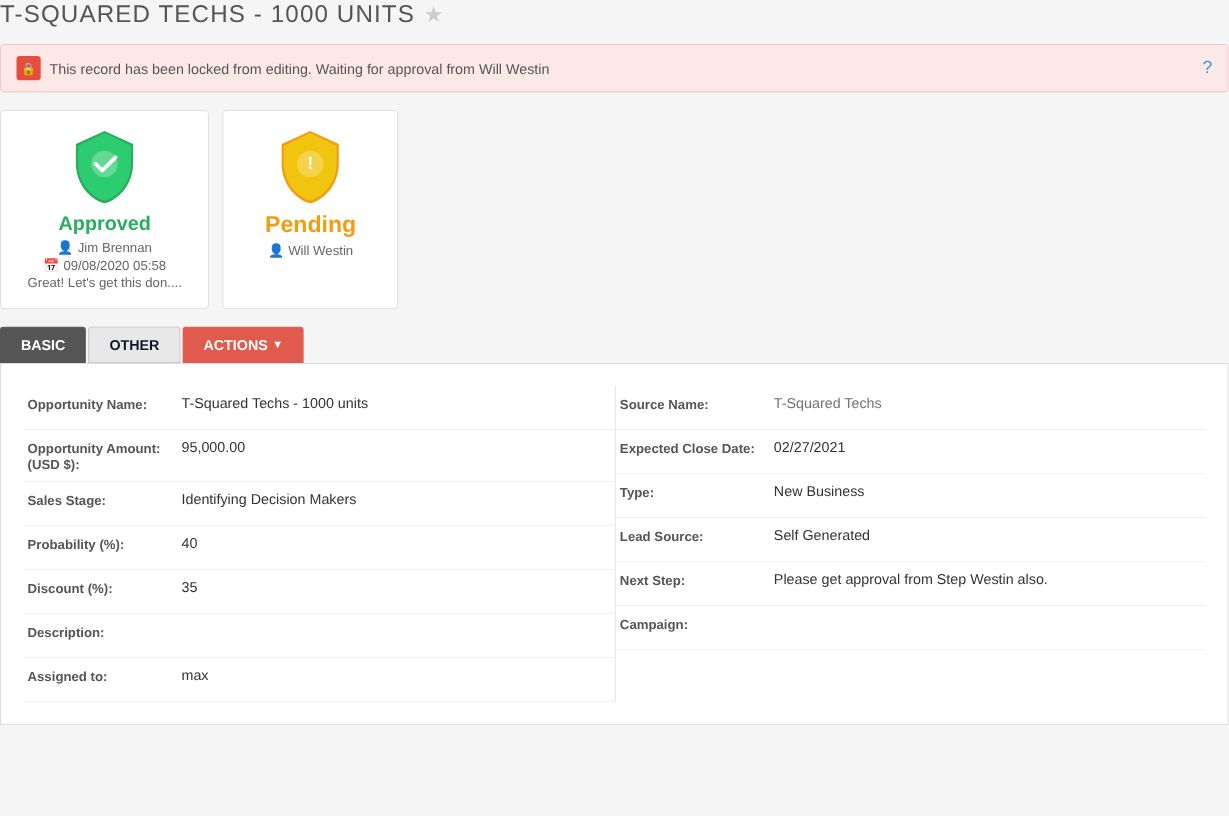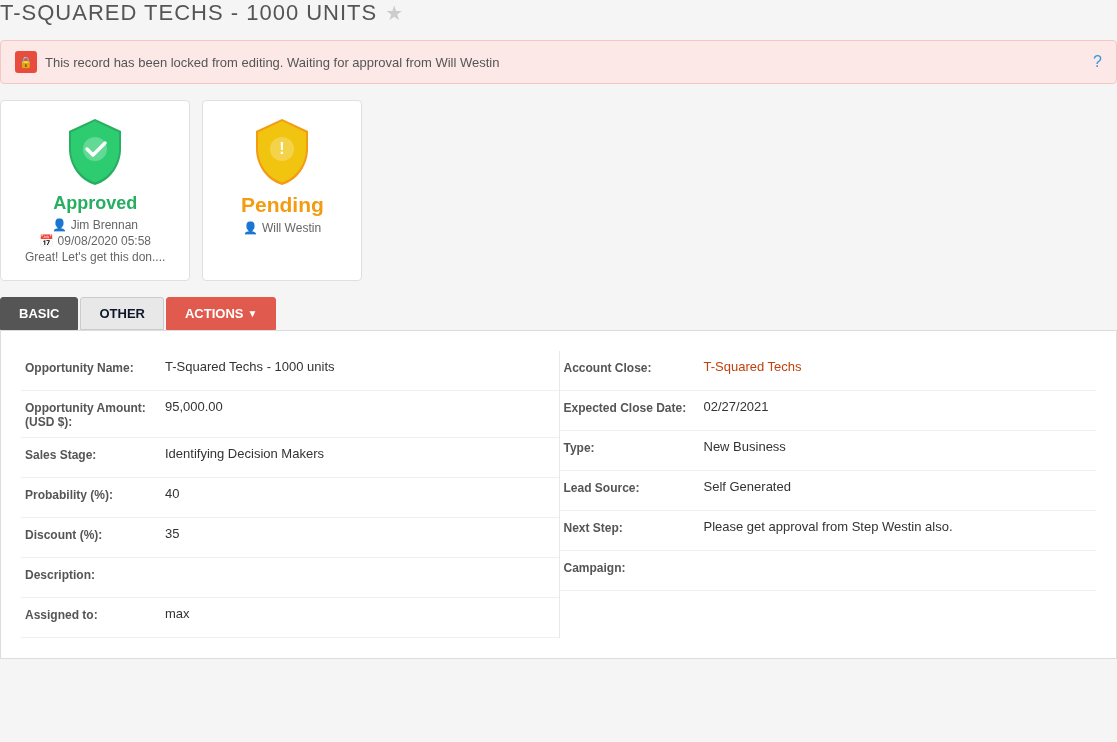--- a/index.html
+++ b/index.html
@@ -175,21 +175,21 @@
       padding-right: 8px;
       flex-shrink: 0;
       padding-top: 2px;
     }
     .detail-value {
       color: #333;
       font-size: 13px;
       flex: 1;
     }
     .detail-value.link {
-      color: #c2410c;
+      color: #737373;
       cursor: pointer;
     }
     .divider-col {
       border-left: 1px solid #e8e8e8;
     }
 
     
     .shield-svg {
       width: 60px;
       height: 68px;
@@ -289,21 +289,21 @@
           <div class="detail-value"></div>
         </div>
         <div class="detail-row">
           <div class="detail-label">Assigned to:</div>
           <div class="detail-value">max</div>
         </div>
       </div>
 
       <div class="detail-col divider-col">
         <div class="detail-row">
-          <div class="detail-label">Account Close:</div>
+          <div class="detail-label">Source Name:</div>
           <div class="detail-value link">T-Squared Techs</div>
         </div>
         <div class="detail-row">
           <div class="detail-label">Expected Close Date:</div>
           <div class="detail-value">02/27/2021</div>
         </div>
         <div class="detail-row">
           <div class="detail-label">Type:</div>
           <div class="detail-value">New Business</div>
         </div>

